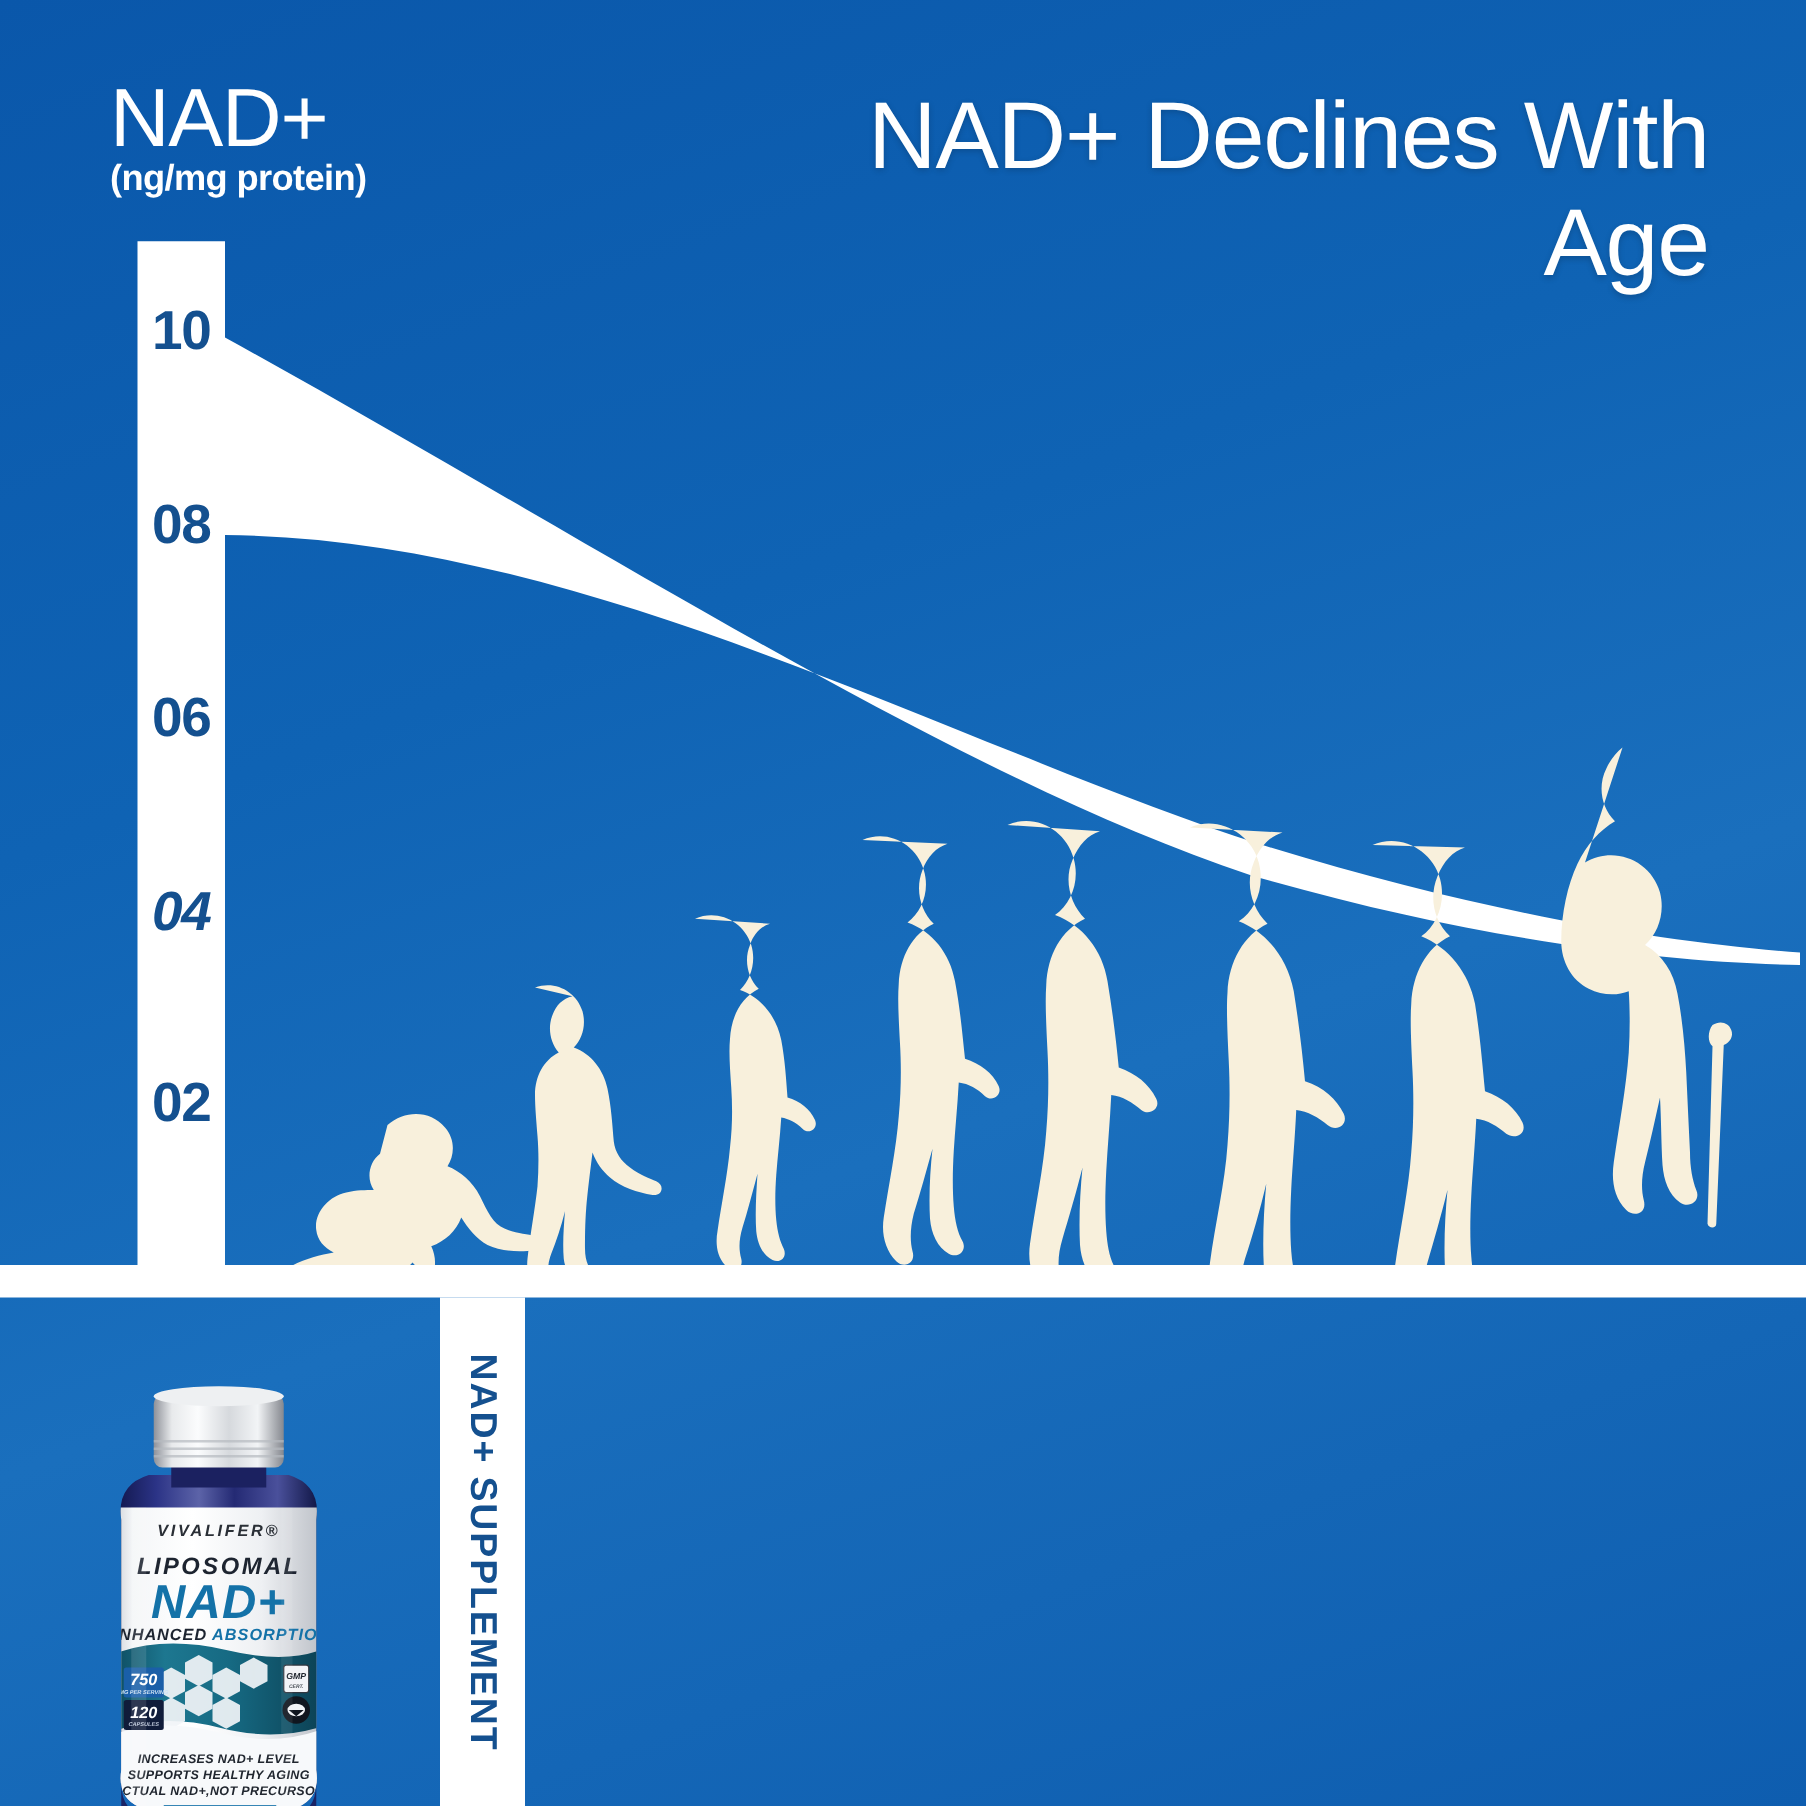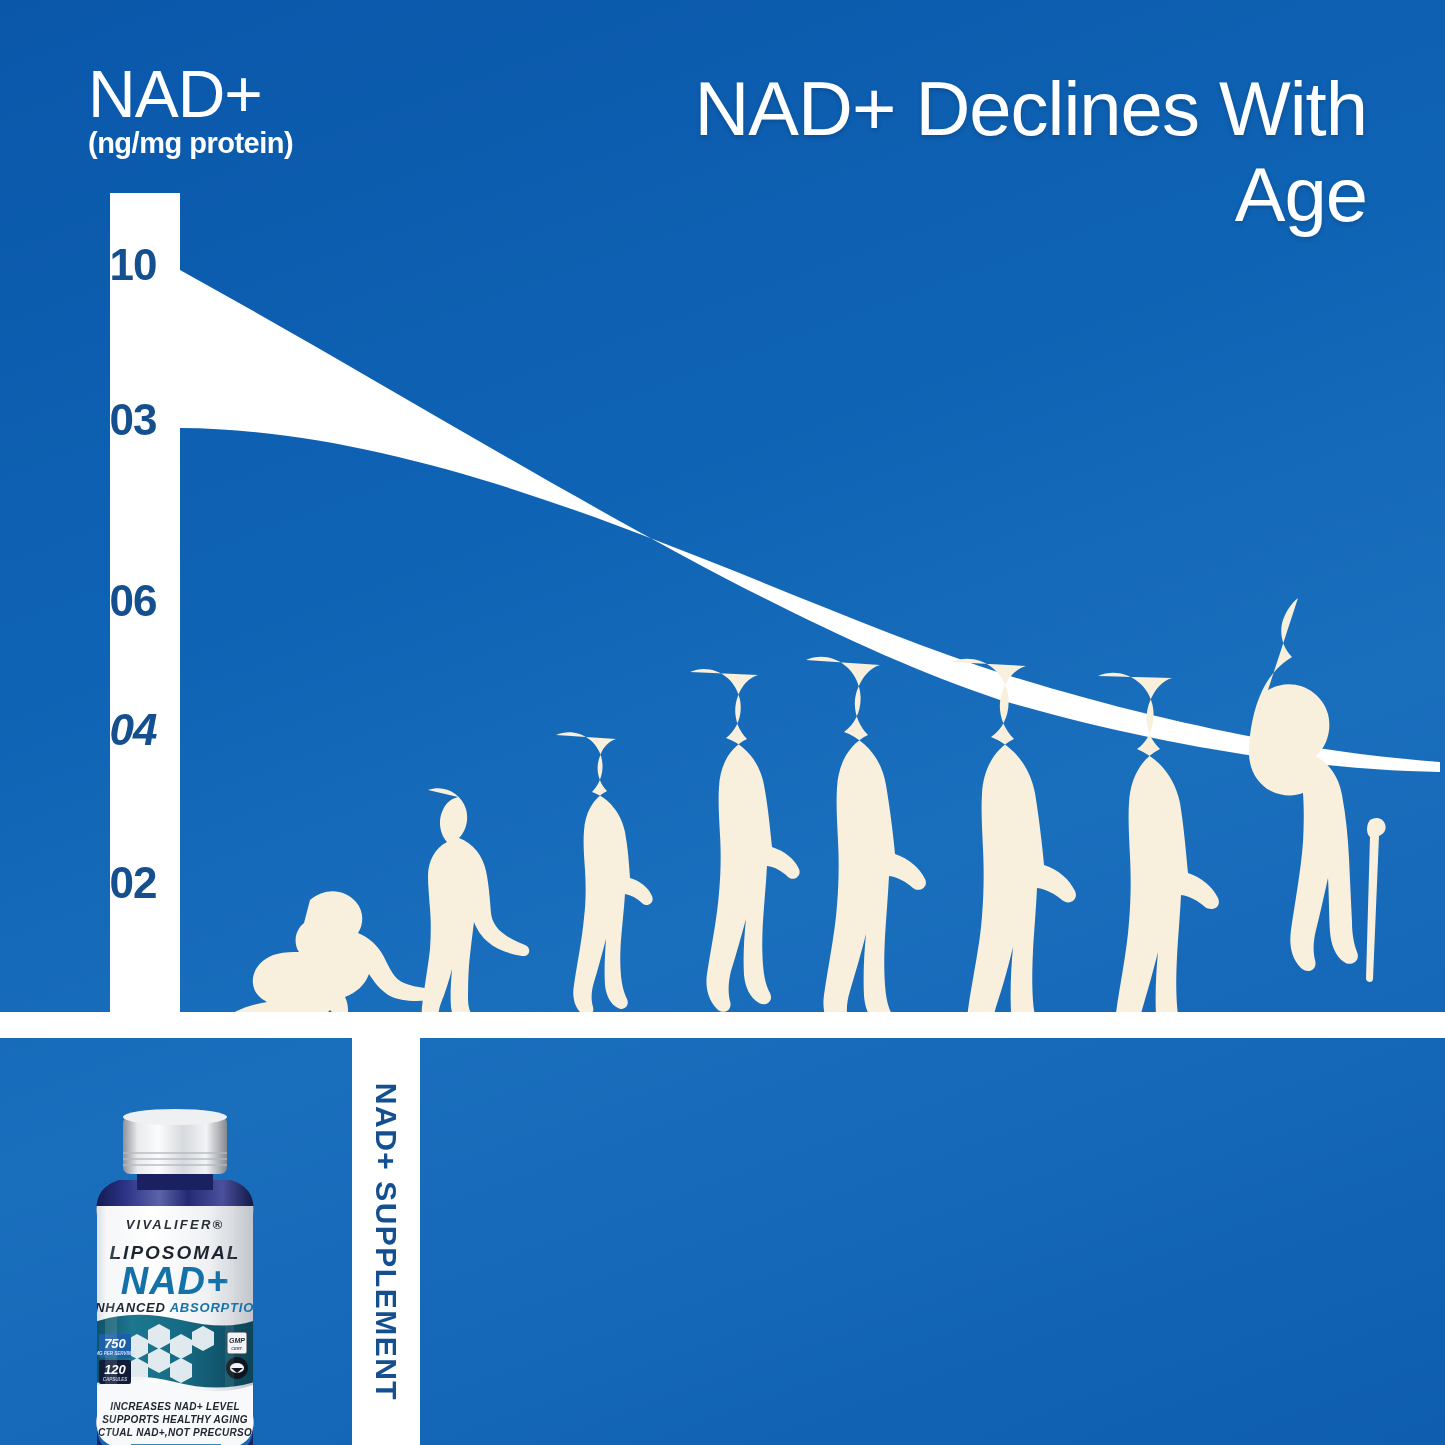--- a/index.html
+++ b/index.html
@@ -16,21 +16,21 @@
 
   #axis-title-wrap{position:absolute;left:88px;top:62px;color:#ffffff;}
   #axis-title{font-size:66px;line-height:64px;font-weight:400;letter-spacing:-1px;}
   #axis-subtitle{font-size:29px;line-height:30px;font-weight:700;margin-top:2px;letter-spacing:-0.5px;}
 
   #y-axis-bar{
     position:absolute;left:110px;top:193px;width:70px;height:820px;
     background:#ffffff;
   }
   .y-tick{
-    position:absolute;left:100px;width:66px;text-align:center;
+    position:absolute;left:112px;width:66px;text-align:center;
     color:#14508f;font-weight:700;font-size:44px;letter-spacing:-1px;
   }
 
   #chart-title{
     position:absolute;right:78px;top:66px;width:700px;
     text-align:right;color:#ffffff;font-weight:400;
     font-size:76px;line-height:86px;letter-spacing:-1px;
     text-shadow:0 2px 5px rgba(0,0,0,.18);
   }
 
@@ -171,22 +171,22 @@
                    c-11,-11 -14,-28 -7,-42 c3,-7 8,-13 13,-17 Z"></path>
 
           <path d="M1370,820 c6,-4 13,-2 15,4 c2,5 -1,10 -6,12 l-6,143 c0,4 -6,4 -7,0 l4,-142
                    c-4,-3 -4,-12 0,-17 Z"></path>
         </g>
       </g>
     </svg>
 
     <div id="y-axis-bar"></div>
     <div class="y-tick" style="top:240px;">10</div>
-    <div class="y-tick" style="top:395px;">03</div>
-    <div class="y-tick" style="top:550px;margin-top:26px;">06</div>
+    <div class="y-tick" style="top:395px;">08</div>
+    <div class="y-tick" style="top:550px;">06</div>
     <div class="y-tick" style="top:705px;font-style:italic;">04</div>
     <div class="y-tick" style="top:858px;">02</div>
 
     <div id="axis-title-wrap">
       <div id="axis-title">NAD+</div>
       <div id="axis-subtitle">(ng/mg protein)</div>
     </div>
 
     <div id="chart-title">NAD+ Declines With Age</div>
   </div>

